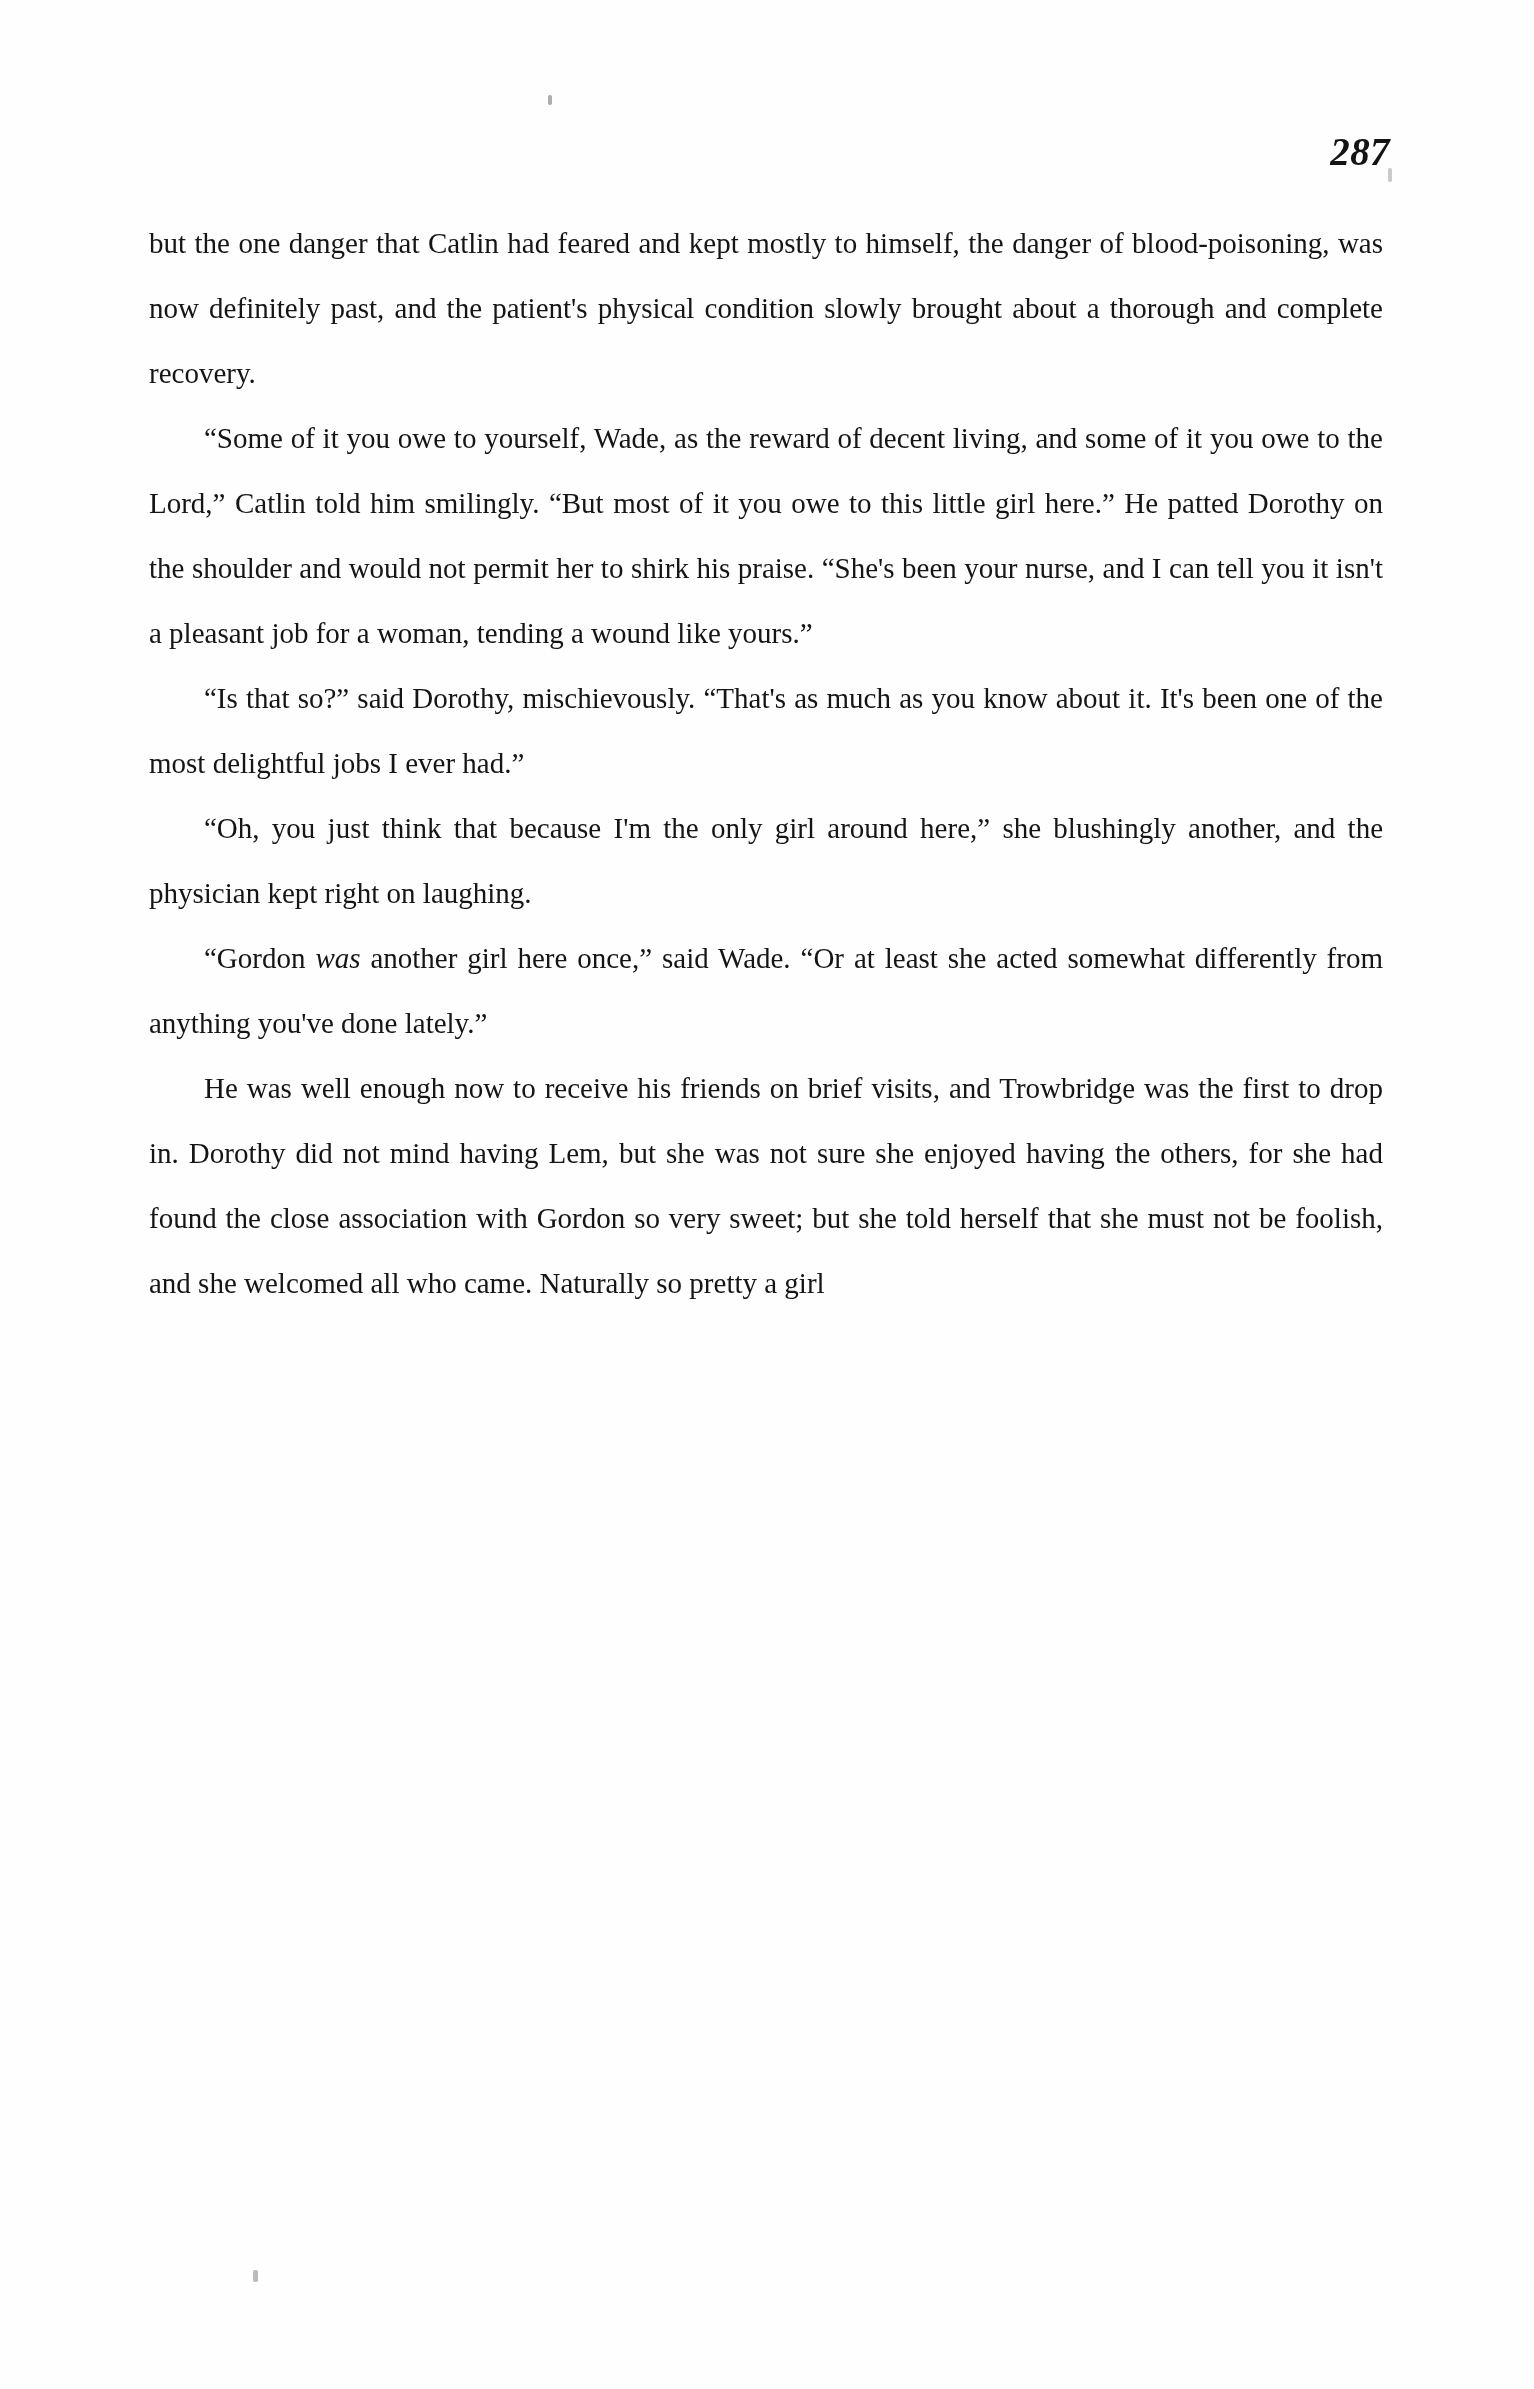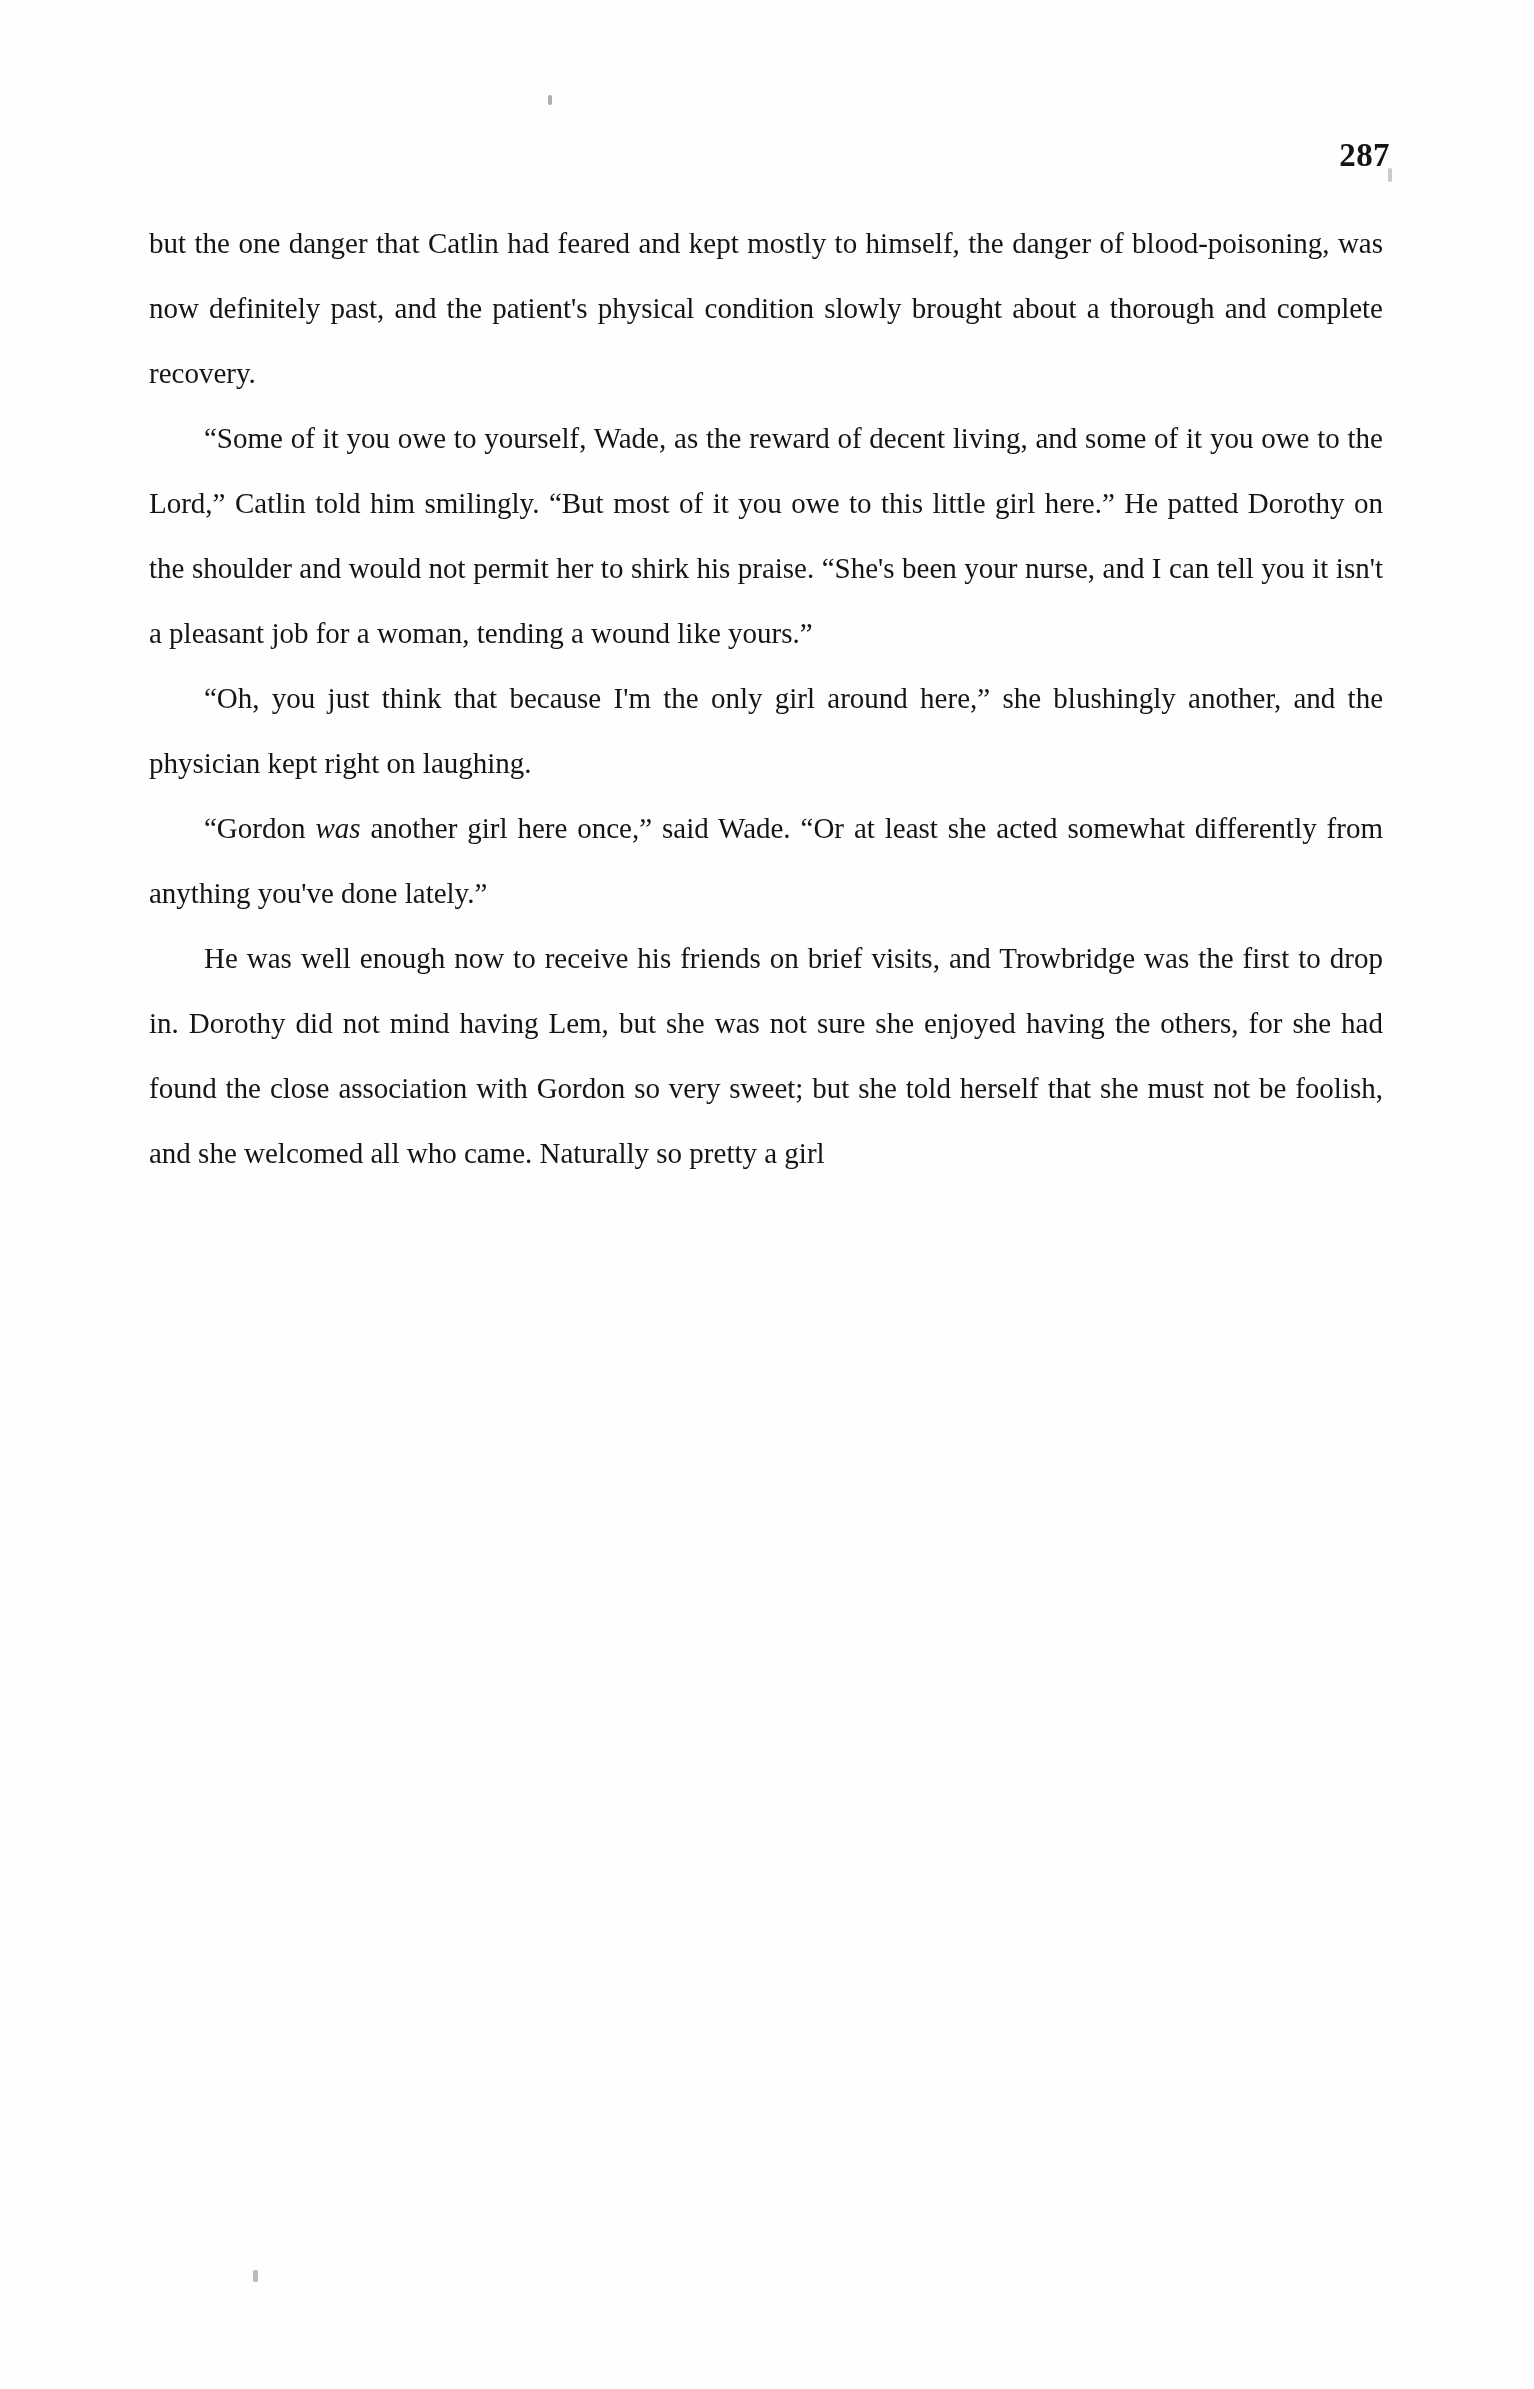--- a/index.html
+++ b/index.html
@@ -41,24 +41,25 @@
     letter-spacing: 1.3px;
     font-variant: normal;
     color: #141414;
     white-space: nowrap;
     margin-left: 8.9px;
   }
   .header-folio {
     position: absolute;
     right: 0;
     bottom: 3.5px;
-    font-size: 33px;
+    font-size: 39px;
     font-weight: bold;
     letter-spacing: 0.4px;
     color: #141414;
+    font-style: italic;
   }
   .body-text {
     margin-top: 34px;
     width: 1234px;
   }
   .para {
     font-size: 29px;
     line-height: 65px;
     text-align: justify;
     text-justify: inter-word;
@@ -93,20 +94,21 @@
 
   <div class="page-inner">
 
     <div class="header">
       <div class="header-folio">287</div>
     </div>
 
     <div class="body-text">
       <p class="para">but the one danger that Catlin had feared and kept mostly to himself, the danger of blood-poisoning, was now definitely past, and the patient's physical condition slowly brought about a thorough and complete recovery.</p>
       <p class="para indent">“Some of it you owe to yourself, Wade, as the reward of decent living, and some of it you owe to the Lord,” Catlin told him smilingly. “But most of it you owe to this little girl here.” He patted Dorothy on the shoulder and would not permit her to shirk his praise. “She's been your nurse, and I can tell you it isn't a pleasant job for a woman, tending a wound like yours.”</p>
+      <p class="para indent">“Is that so?” said Dorothy, mischievously. “That's as much as you know about it. It's been one of the most delightful jobs I ever had.”</p>
       <p class="para indent">“Oh, you just think that because I'm the only girl around here,” she blushingly another, and the physician kept right on laughing.</p>
       <p class="para indent"><span>“Gordon </span><em>was</em><span> another girl here once,” said Wade. “Or at least she acted somewhat differently from anything you've done lately.”</span></p>
       <p class="para indent">He was well enough now to receive his friends on brief visits, and Trowbridge was the first to drop in. Dorothy did not mind having Lem, but she was not sure she enjoyed having the others, for she had found the close association with Gordon so very sweet; but she told herself that she must not be foolish, and she welcomed all who came. Naturally so pretty a girl</p>
     </div>
 
   </div>
 </div>
 
 
 </body></html>

